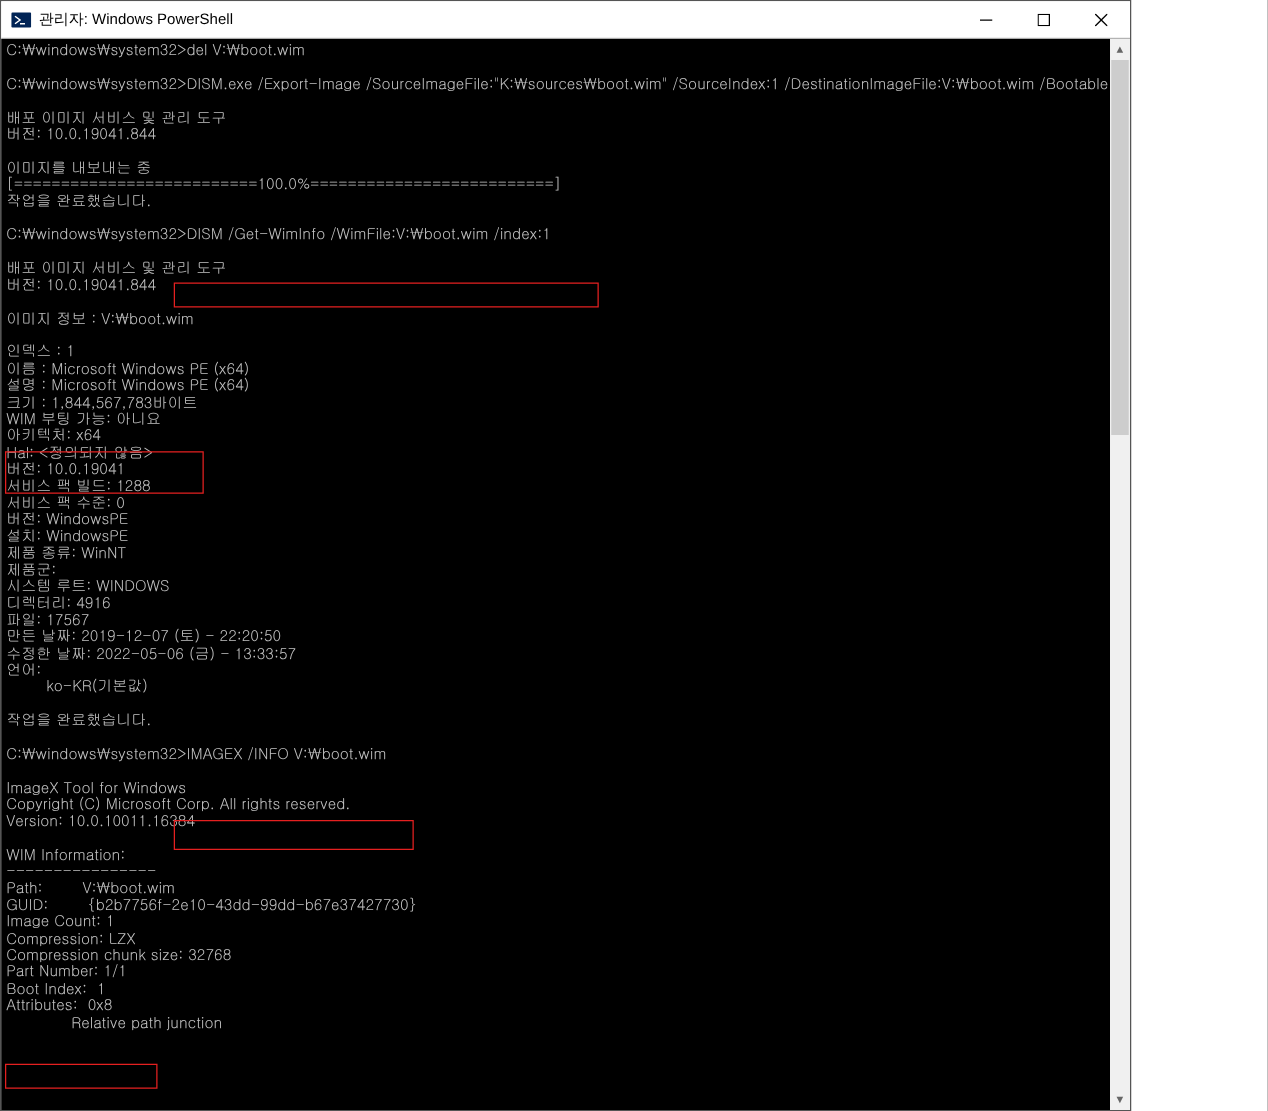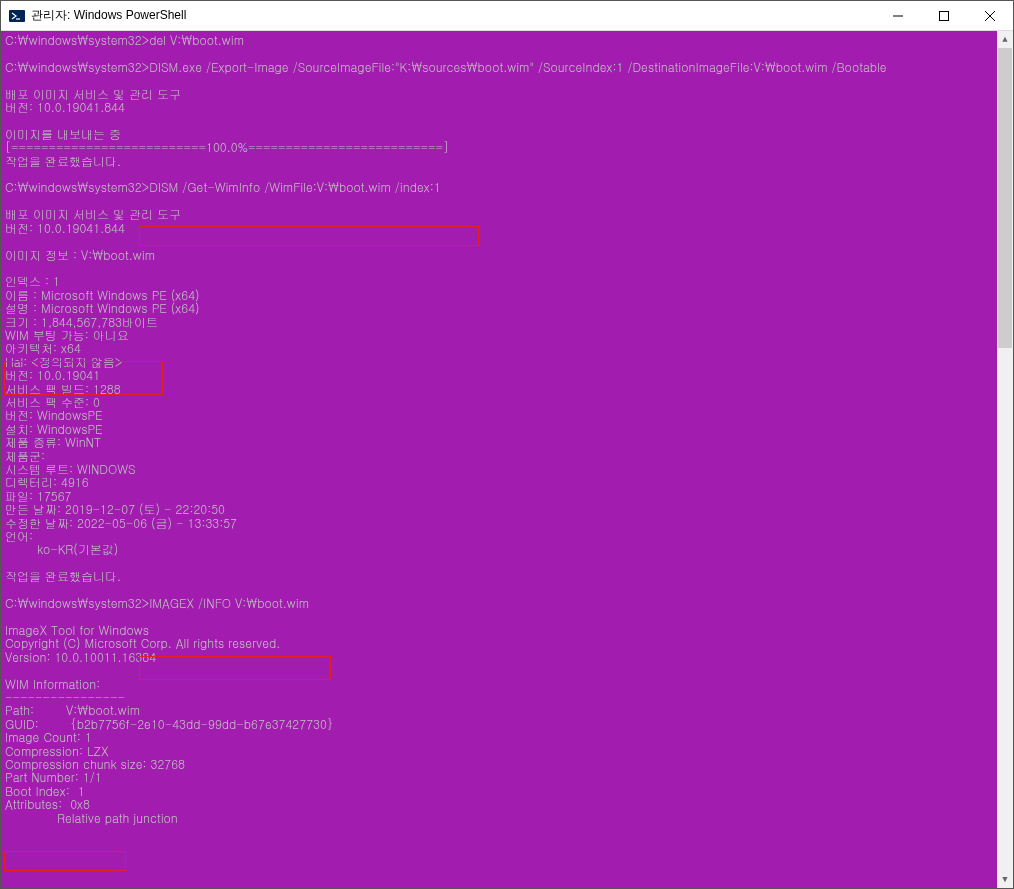--- a/index.html
+++ b/index.html
@@ -1,25 +1,25 @@
 <!DOCTYPE html>
 <html><head>
 <meta charset="utf-8">
 <style>
   * { margin: 0; padding: 0; box-sizing: border-box; }
   html, body { width: 1014px; height: 889px; font-family: Consolas, 'Courier New', monospace; overflow: hidden; background:#fff;}
-  .window { width: 1014px; height: 889px; display: flex; flex-direction: column; border: 1px solid #555; background:#fff;}
+  .window { width: 905px; height: 889px; display: flex; flex-direction: column; border: 1px solid #555; background:#fff;}
   .titlebar { height: 30px; display: flex; align-items: center; background: #ffffff; border-bottom: 1px solid #ddd; }
   .titlebar .ico { width: 16px; height: 16px; margin: 0 6px 0 8px; display:inline-flex; align-items:center; justify-content:center;}
   .titlebar .ico svg{display:block;}
   .titlebar .title { font-family: 'Segoe UI', Tahoma, sans-serif; font-size: 12px; color: #000; flex:0 0 auto;}
   .titlebar .spacer{flex:1;}
   .titlebar .wbtn{width:46px;height:30px;display:flex;align-items:center;justify-content:center;color:#000;}
   .titlebar .wbtn svg{display:block;}
-  .content { flex:1; position:relative; background:#a21caf; overflow:hidden;}
+  .content { flex:1; position:relative; background:#000000; overflow:hidden;}
   .term-wrap{position:absolute;left:0;top:0;right:16px;bottom:0;overflow:hidden;}
   .term { font-size: 12px; line-height: 13.4px; color:#c0c0c0; white-space: pre; padding: 2px 4px; font-family: 'Gulim','Dotum','MS Gothic','Consolas',monospace; letter-spacing:0; }
   .scrollbar{position:absolute;right:0;top:0;width:16px;bottom:0;background:#f0f0f0;display:flex;flex-direction:column;}
   .sbtn{height:17px;width:100%;background:#f0f0f0;display:flex;align-items:center;justify-content:center;color:#666;font-size:9px;}
   .strack{flex:1;background:#f0f0f0;position:relative;}
   .sthumb{position:absolute;left:1px;right:1px;top:0;height:300px;background:#cdcdcd;}
   .box{position:absolute;border:1px solid #e52020;pointer-events:none;}
 </style>
 </head>
 <body>

